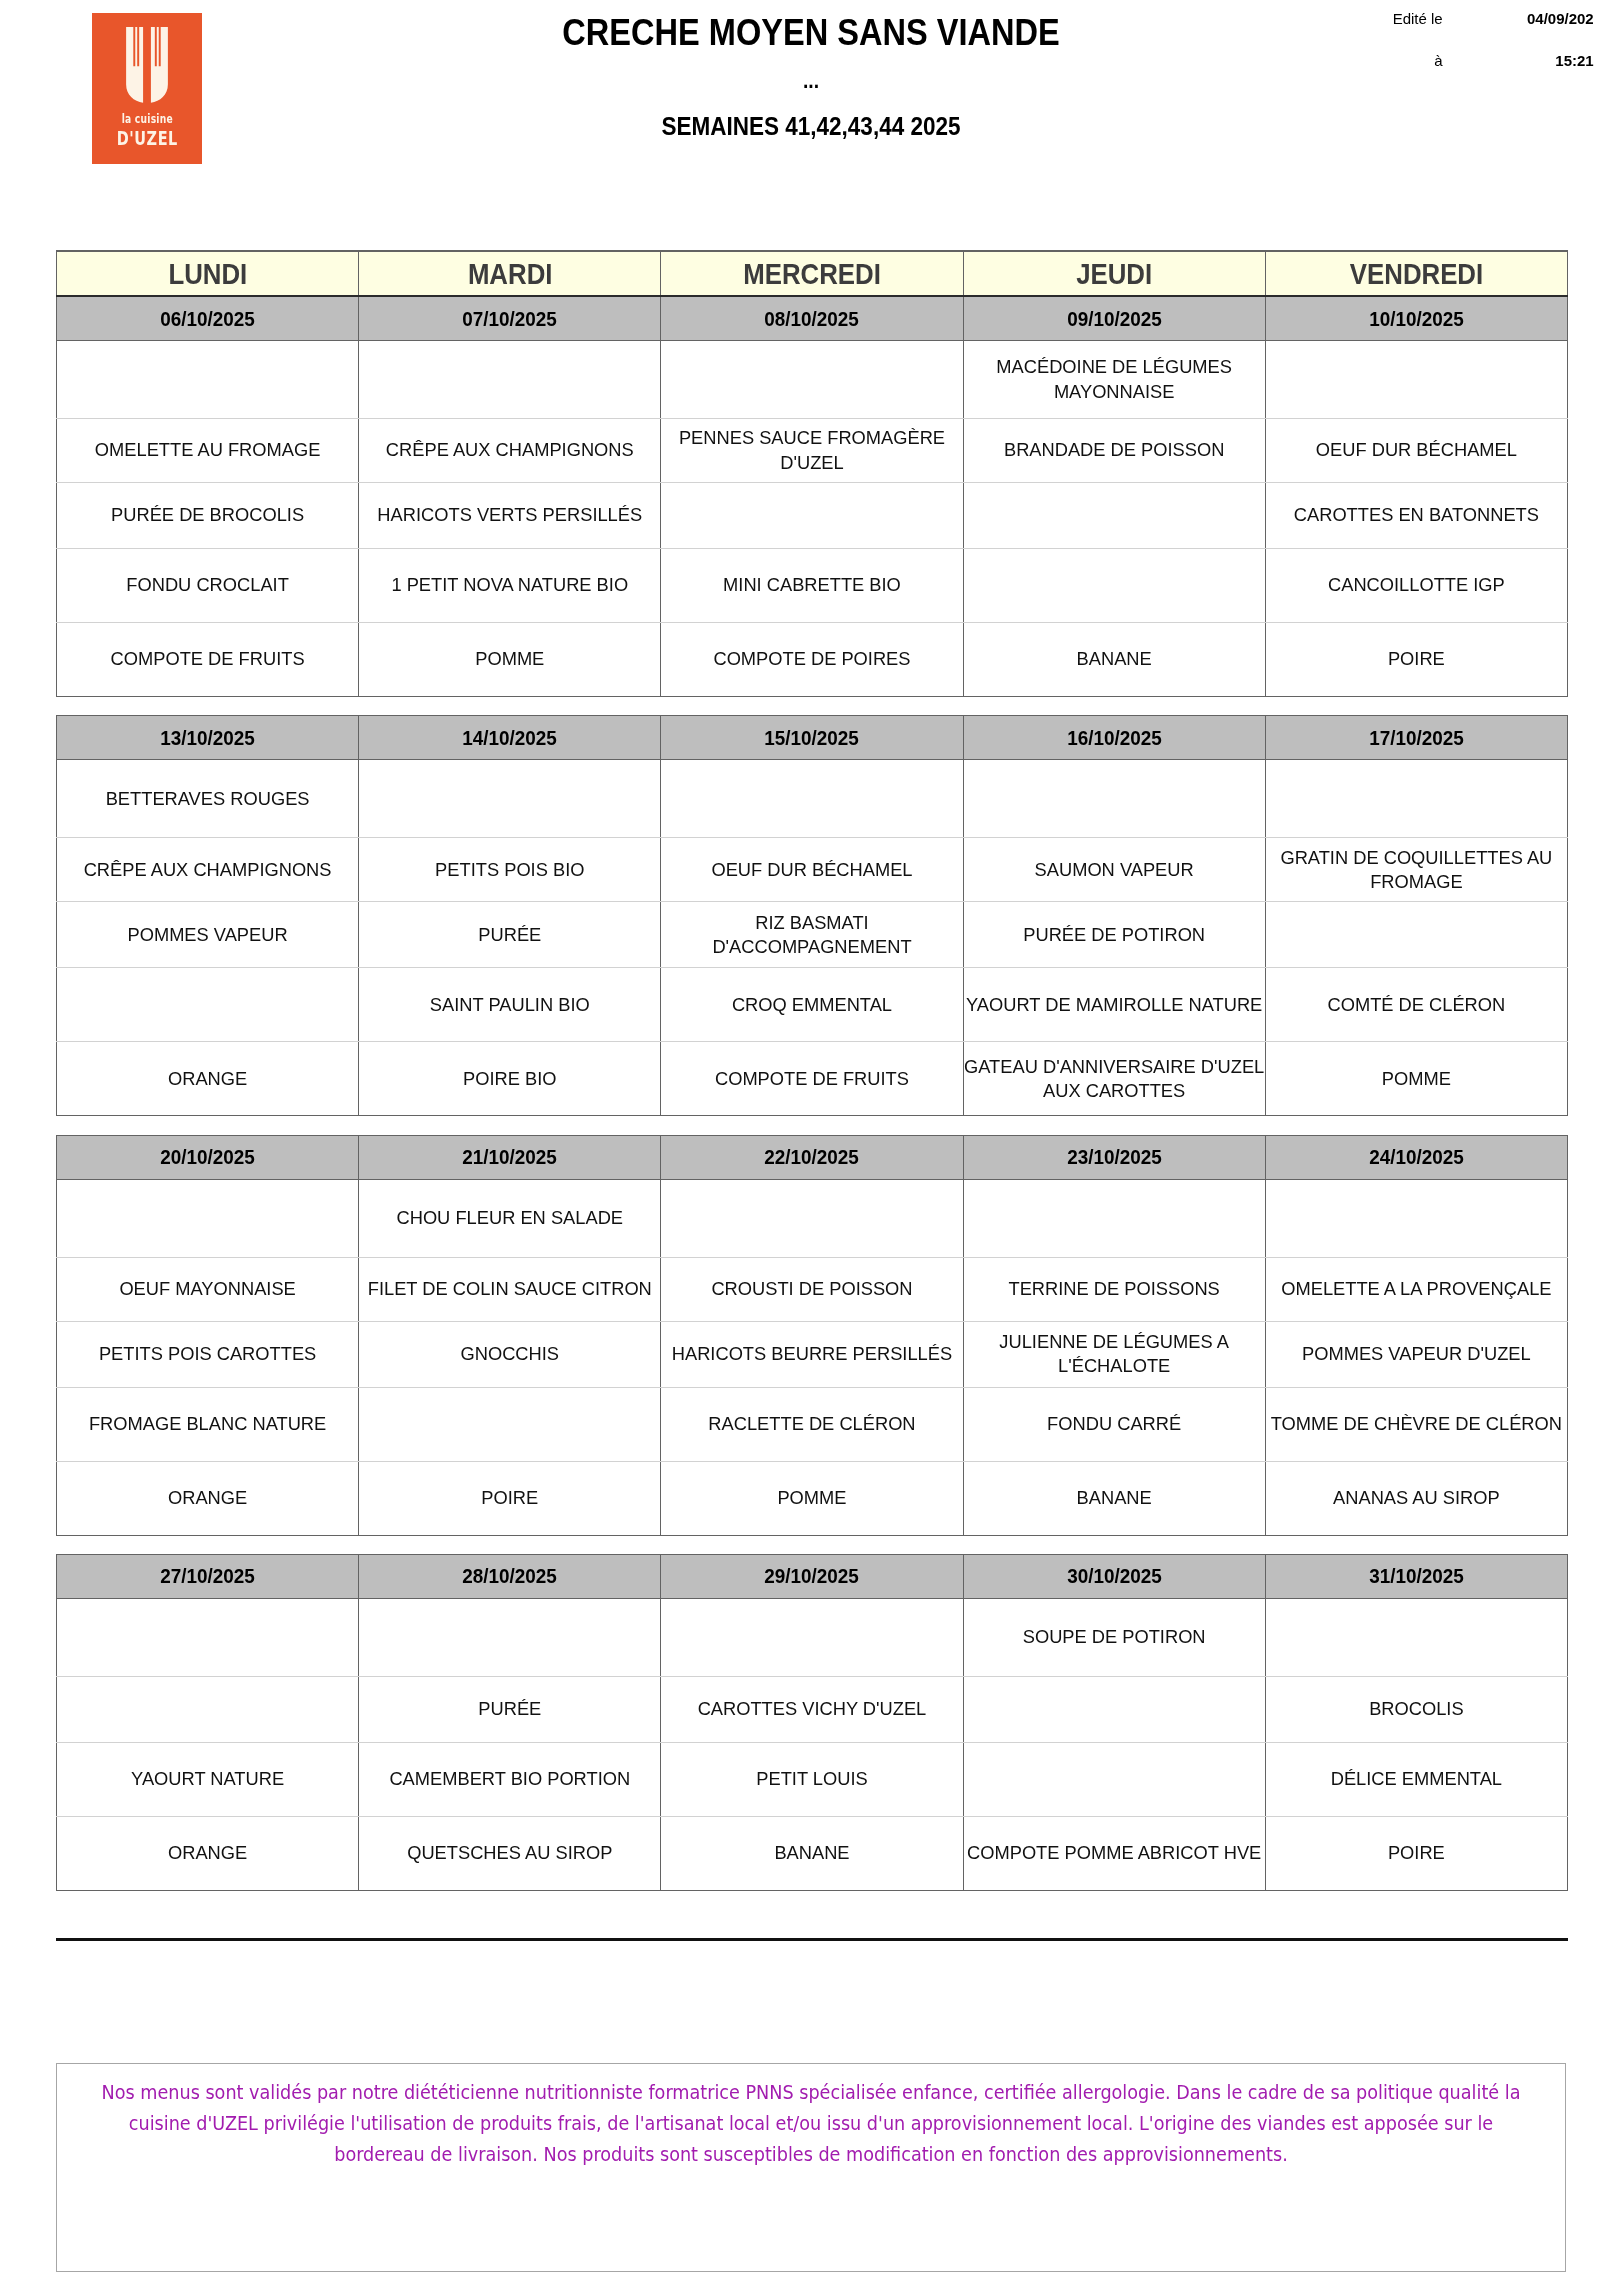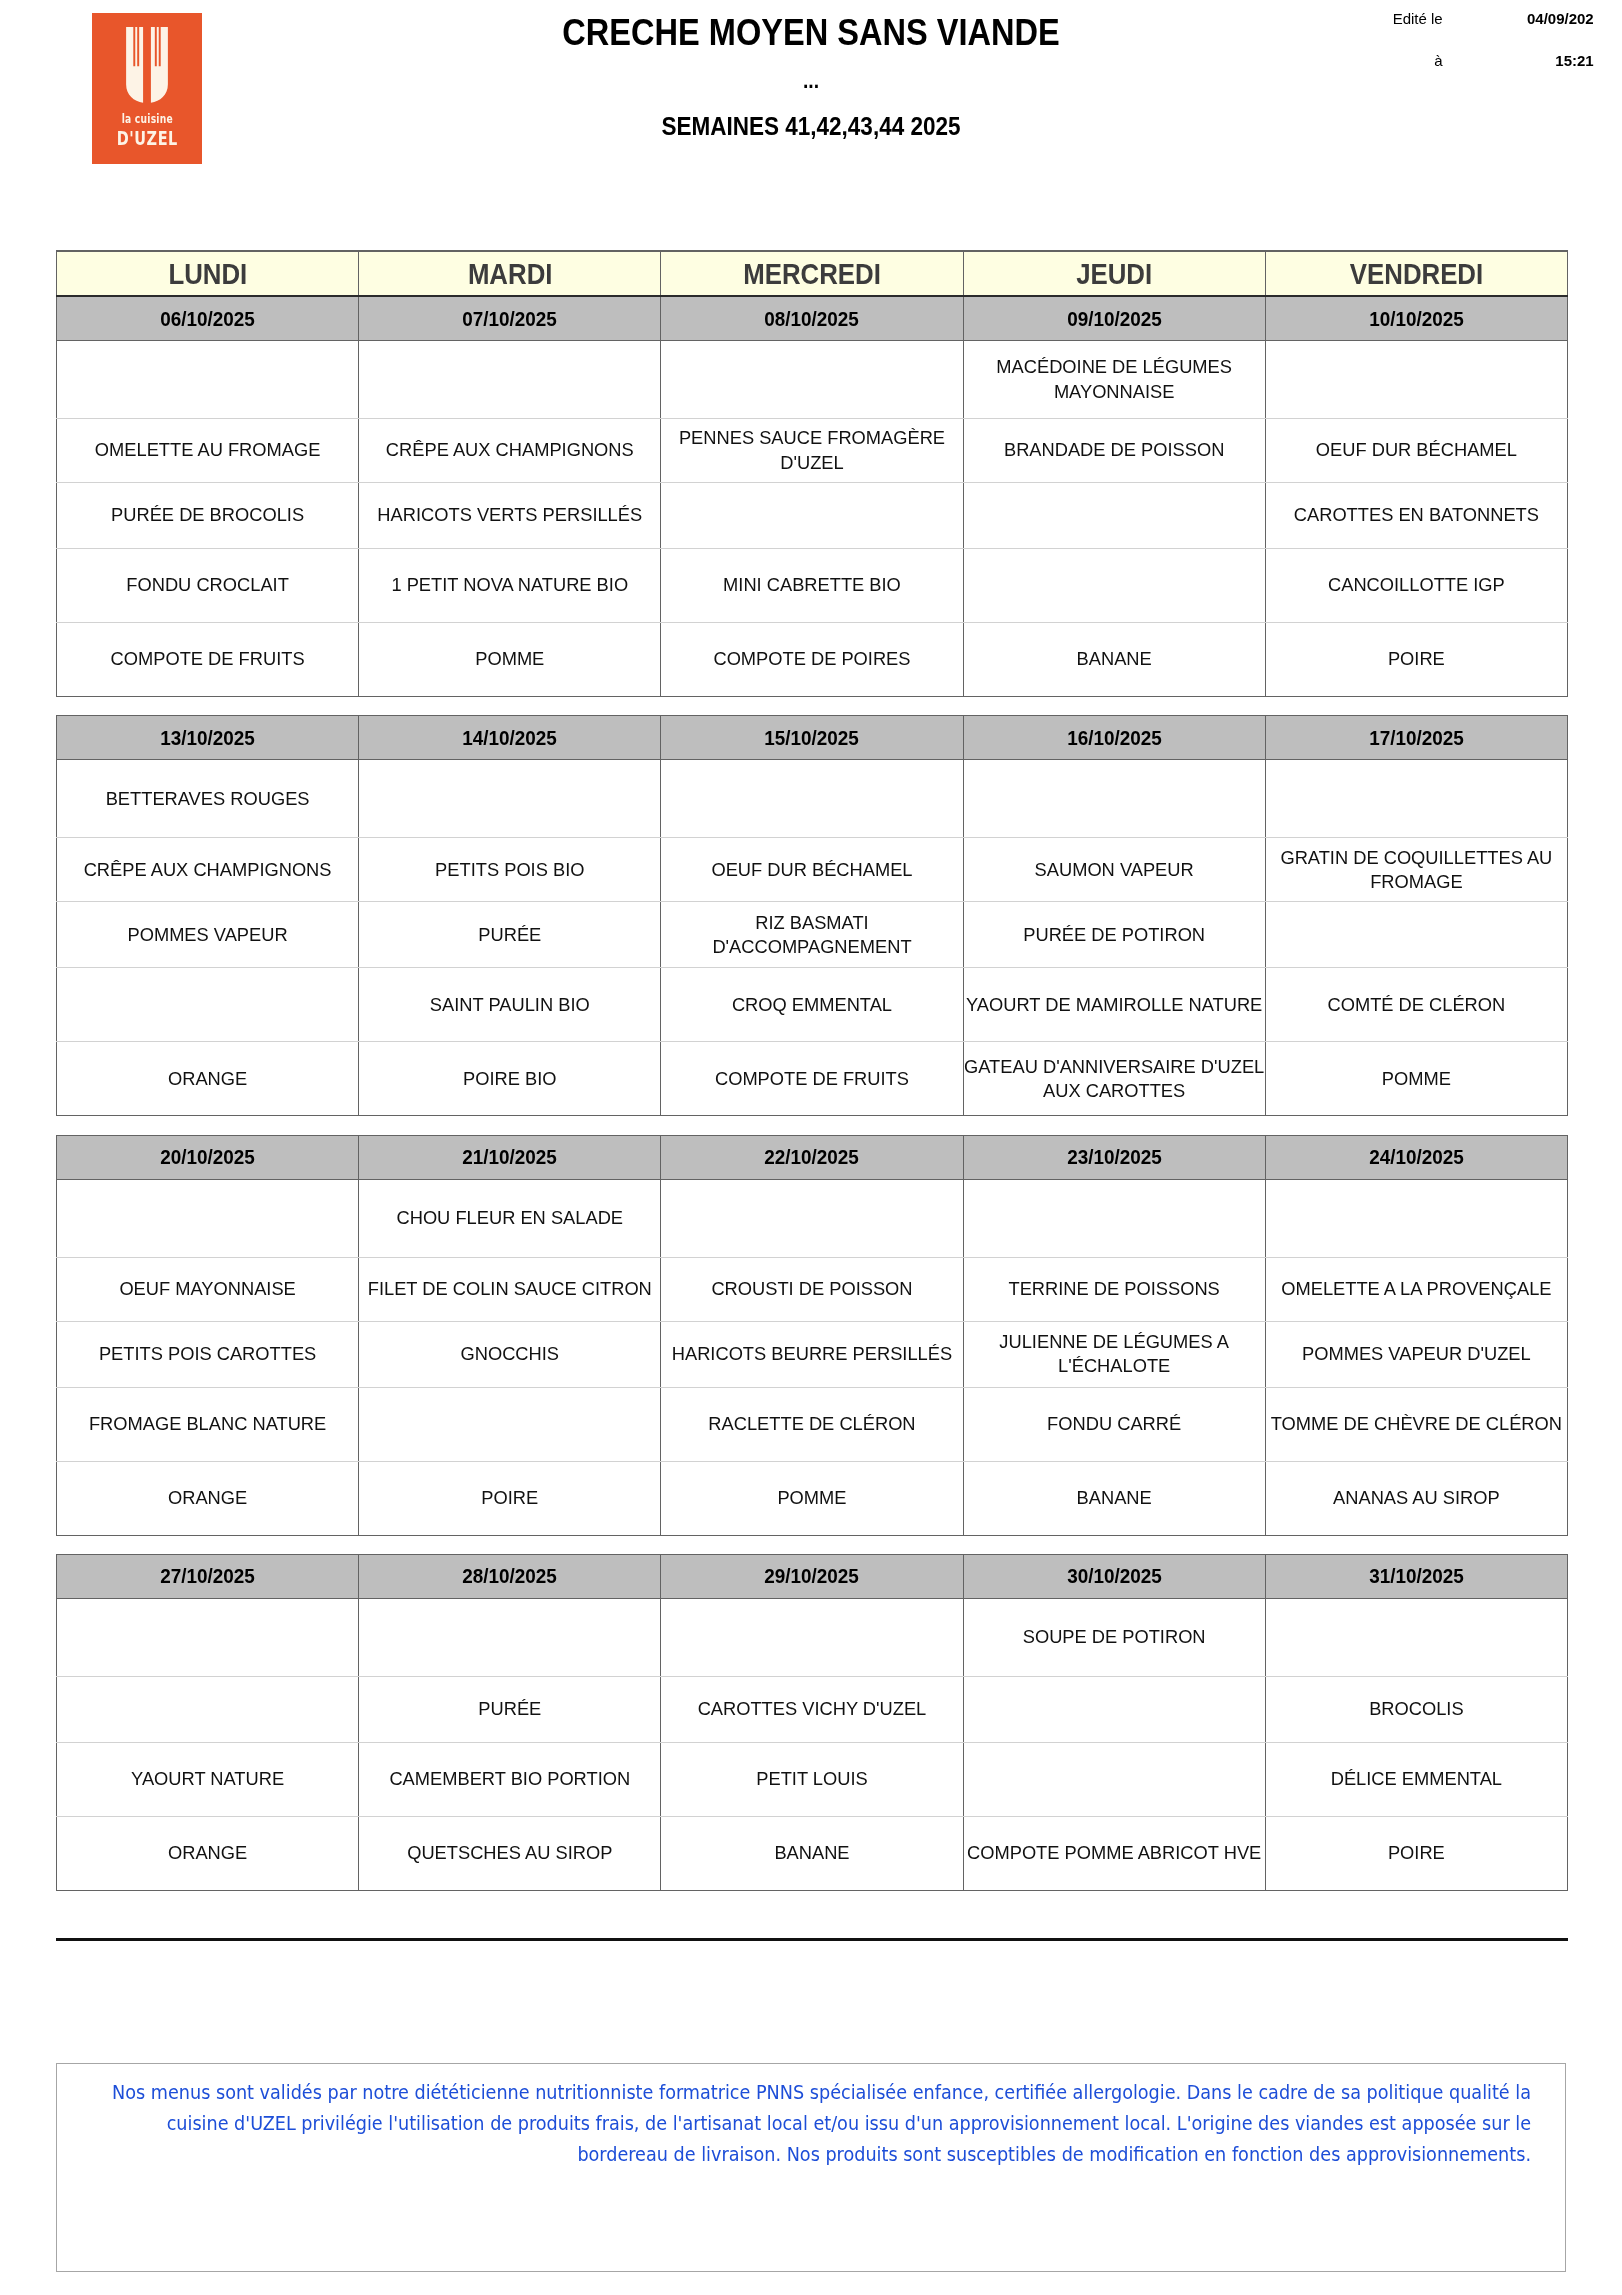--- a/index.html
+++ b/index.html
@@ -188,22 +188,22 @@
     width: 1510px;
     height: 209px;
     border: 1.3px solid #A6A6A6;
     box-sizing: border-box;
     background: #fff;
     padding: 14.4px 34px 0 34px;
   }
   .footer-text {
     font-size: 19.6px;
     line-height: 1.58;
-    text-align: right;
-    color: #1d4ed8;
+    text-align: center;
+    color: #a21caf;
     font-family: "DejaVu Sans Condensed", "Liberation Sans Narrow", "Liberation Sans", sans-serif;
   }
 </style>
 </head>
 <body>
 
 <div class="page-header">
 
   <div class="logo">
     <svg class="logo-mark" viewBox="0 0 76 118">

